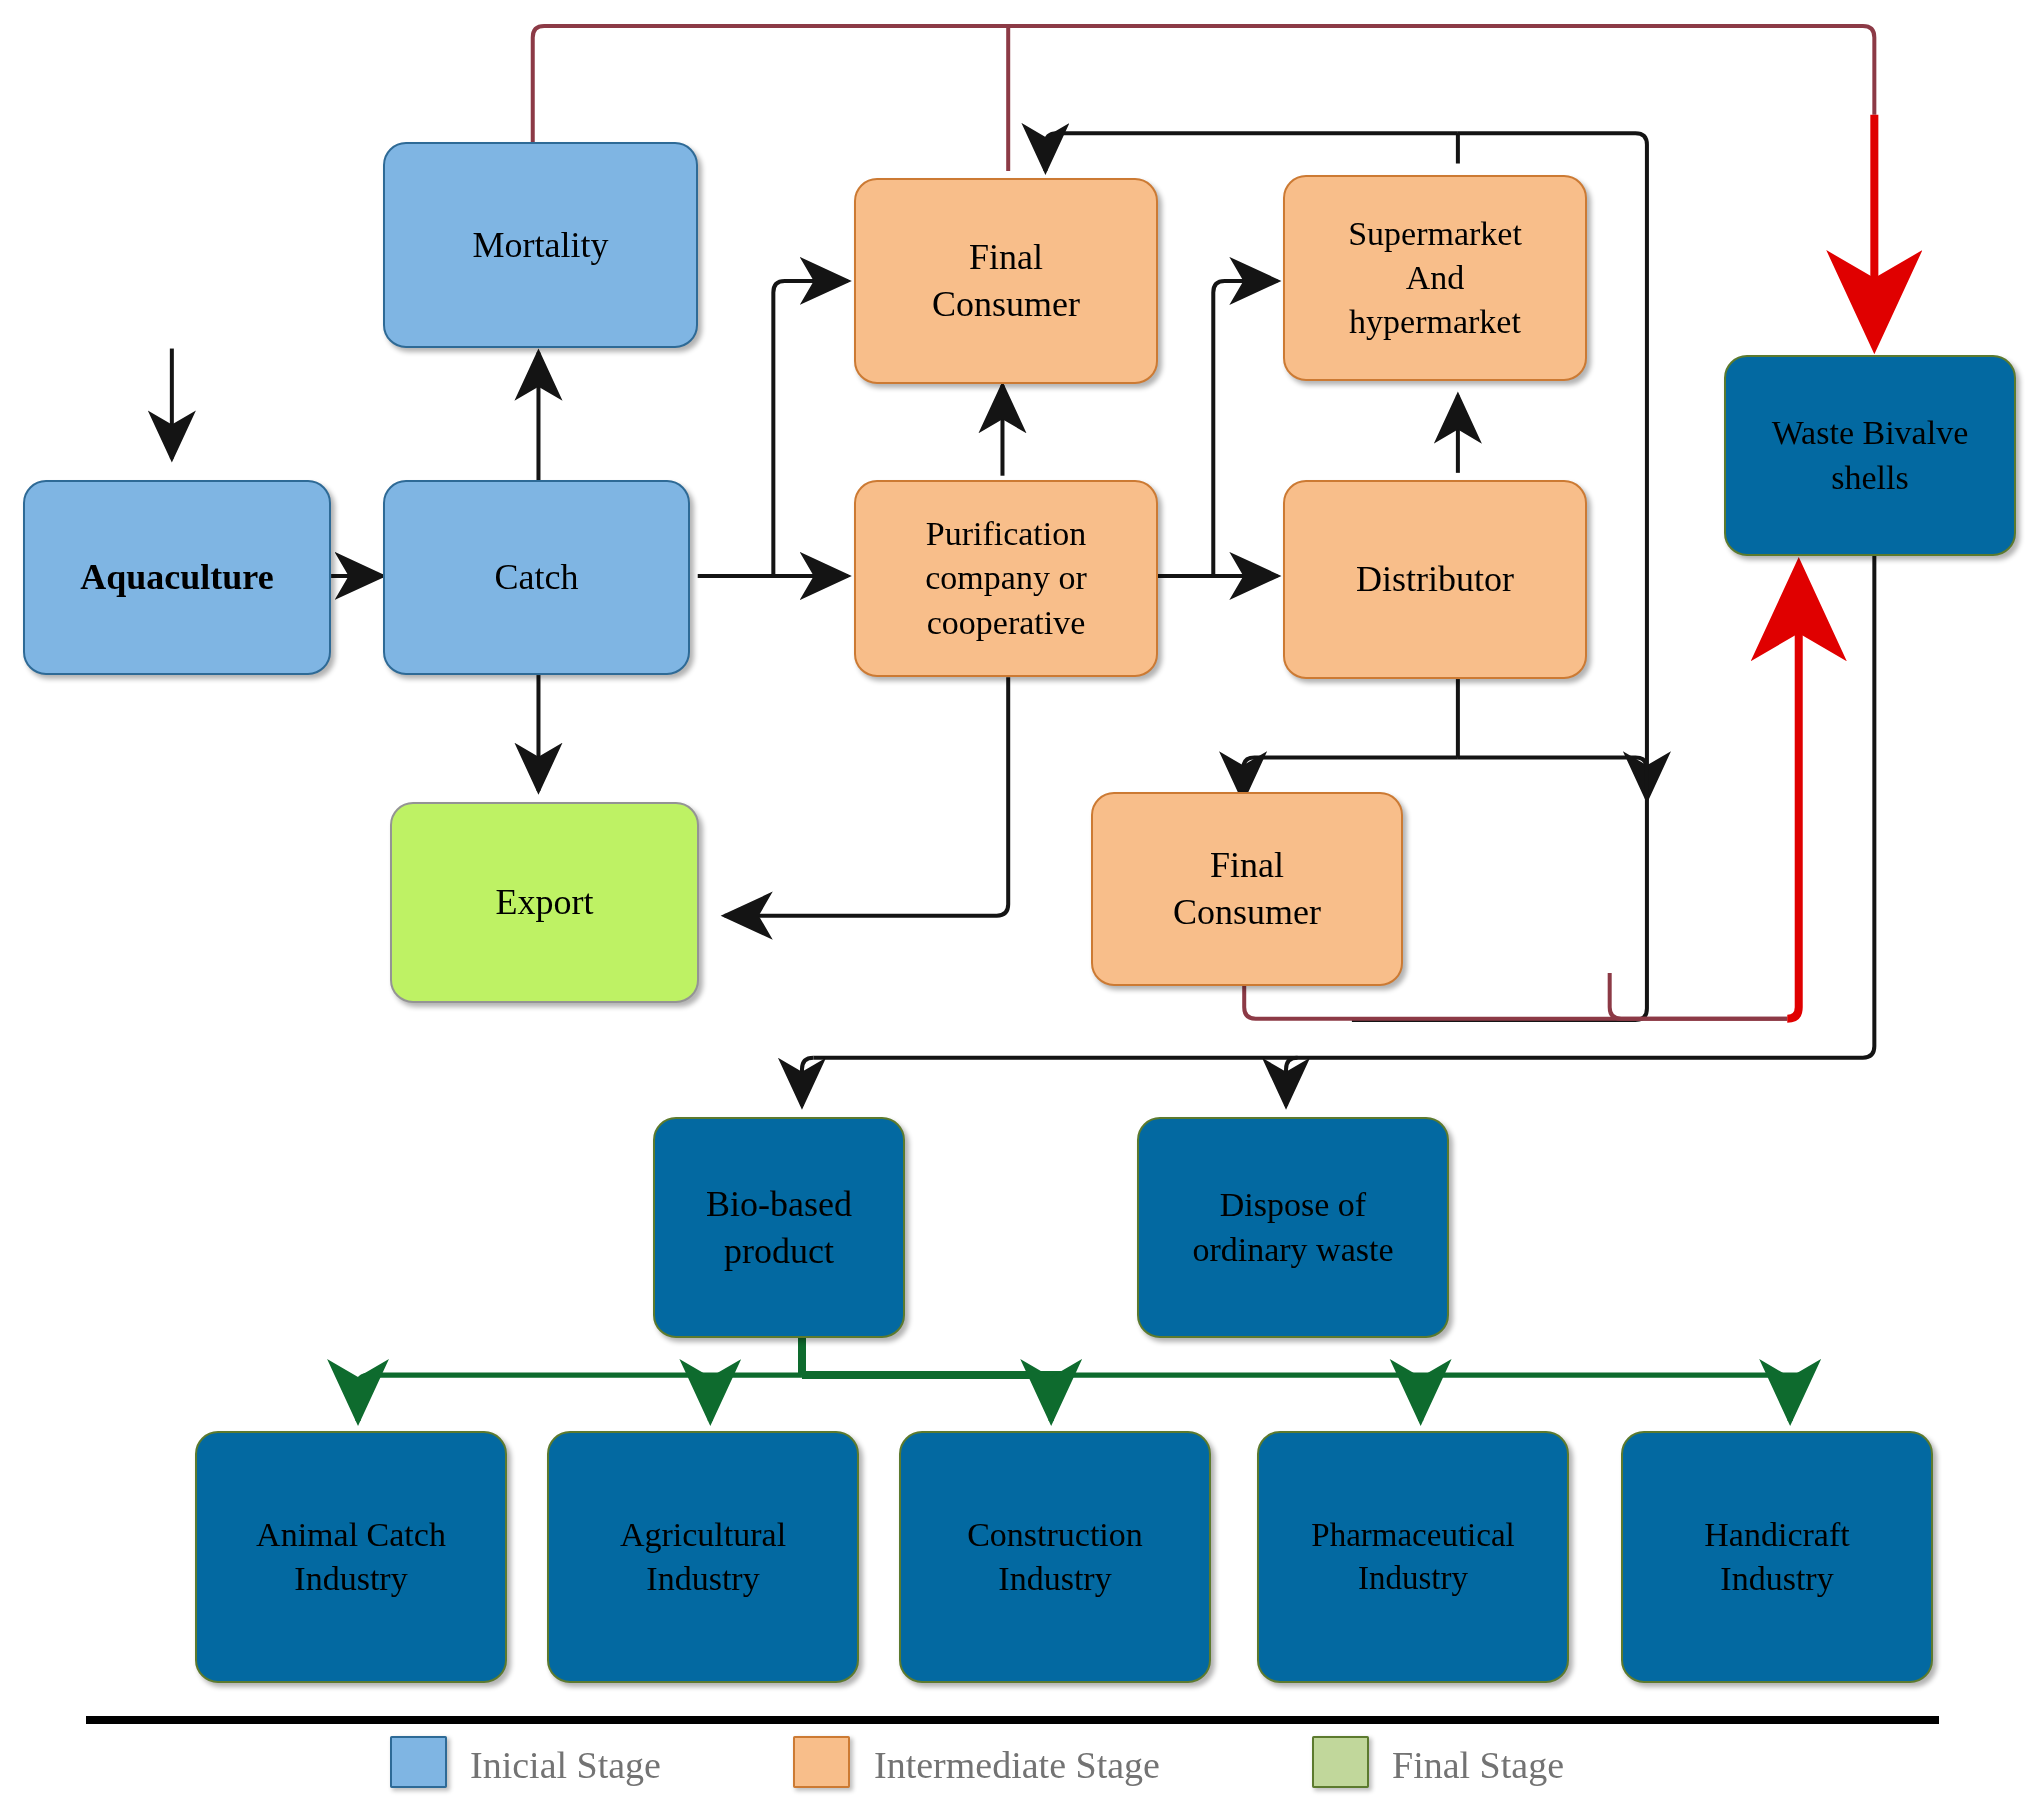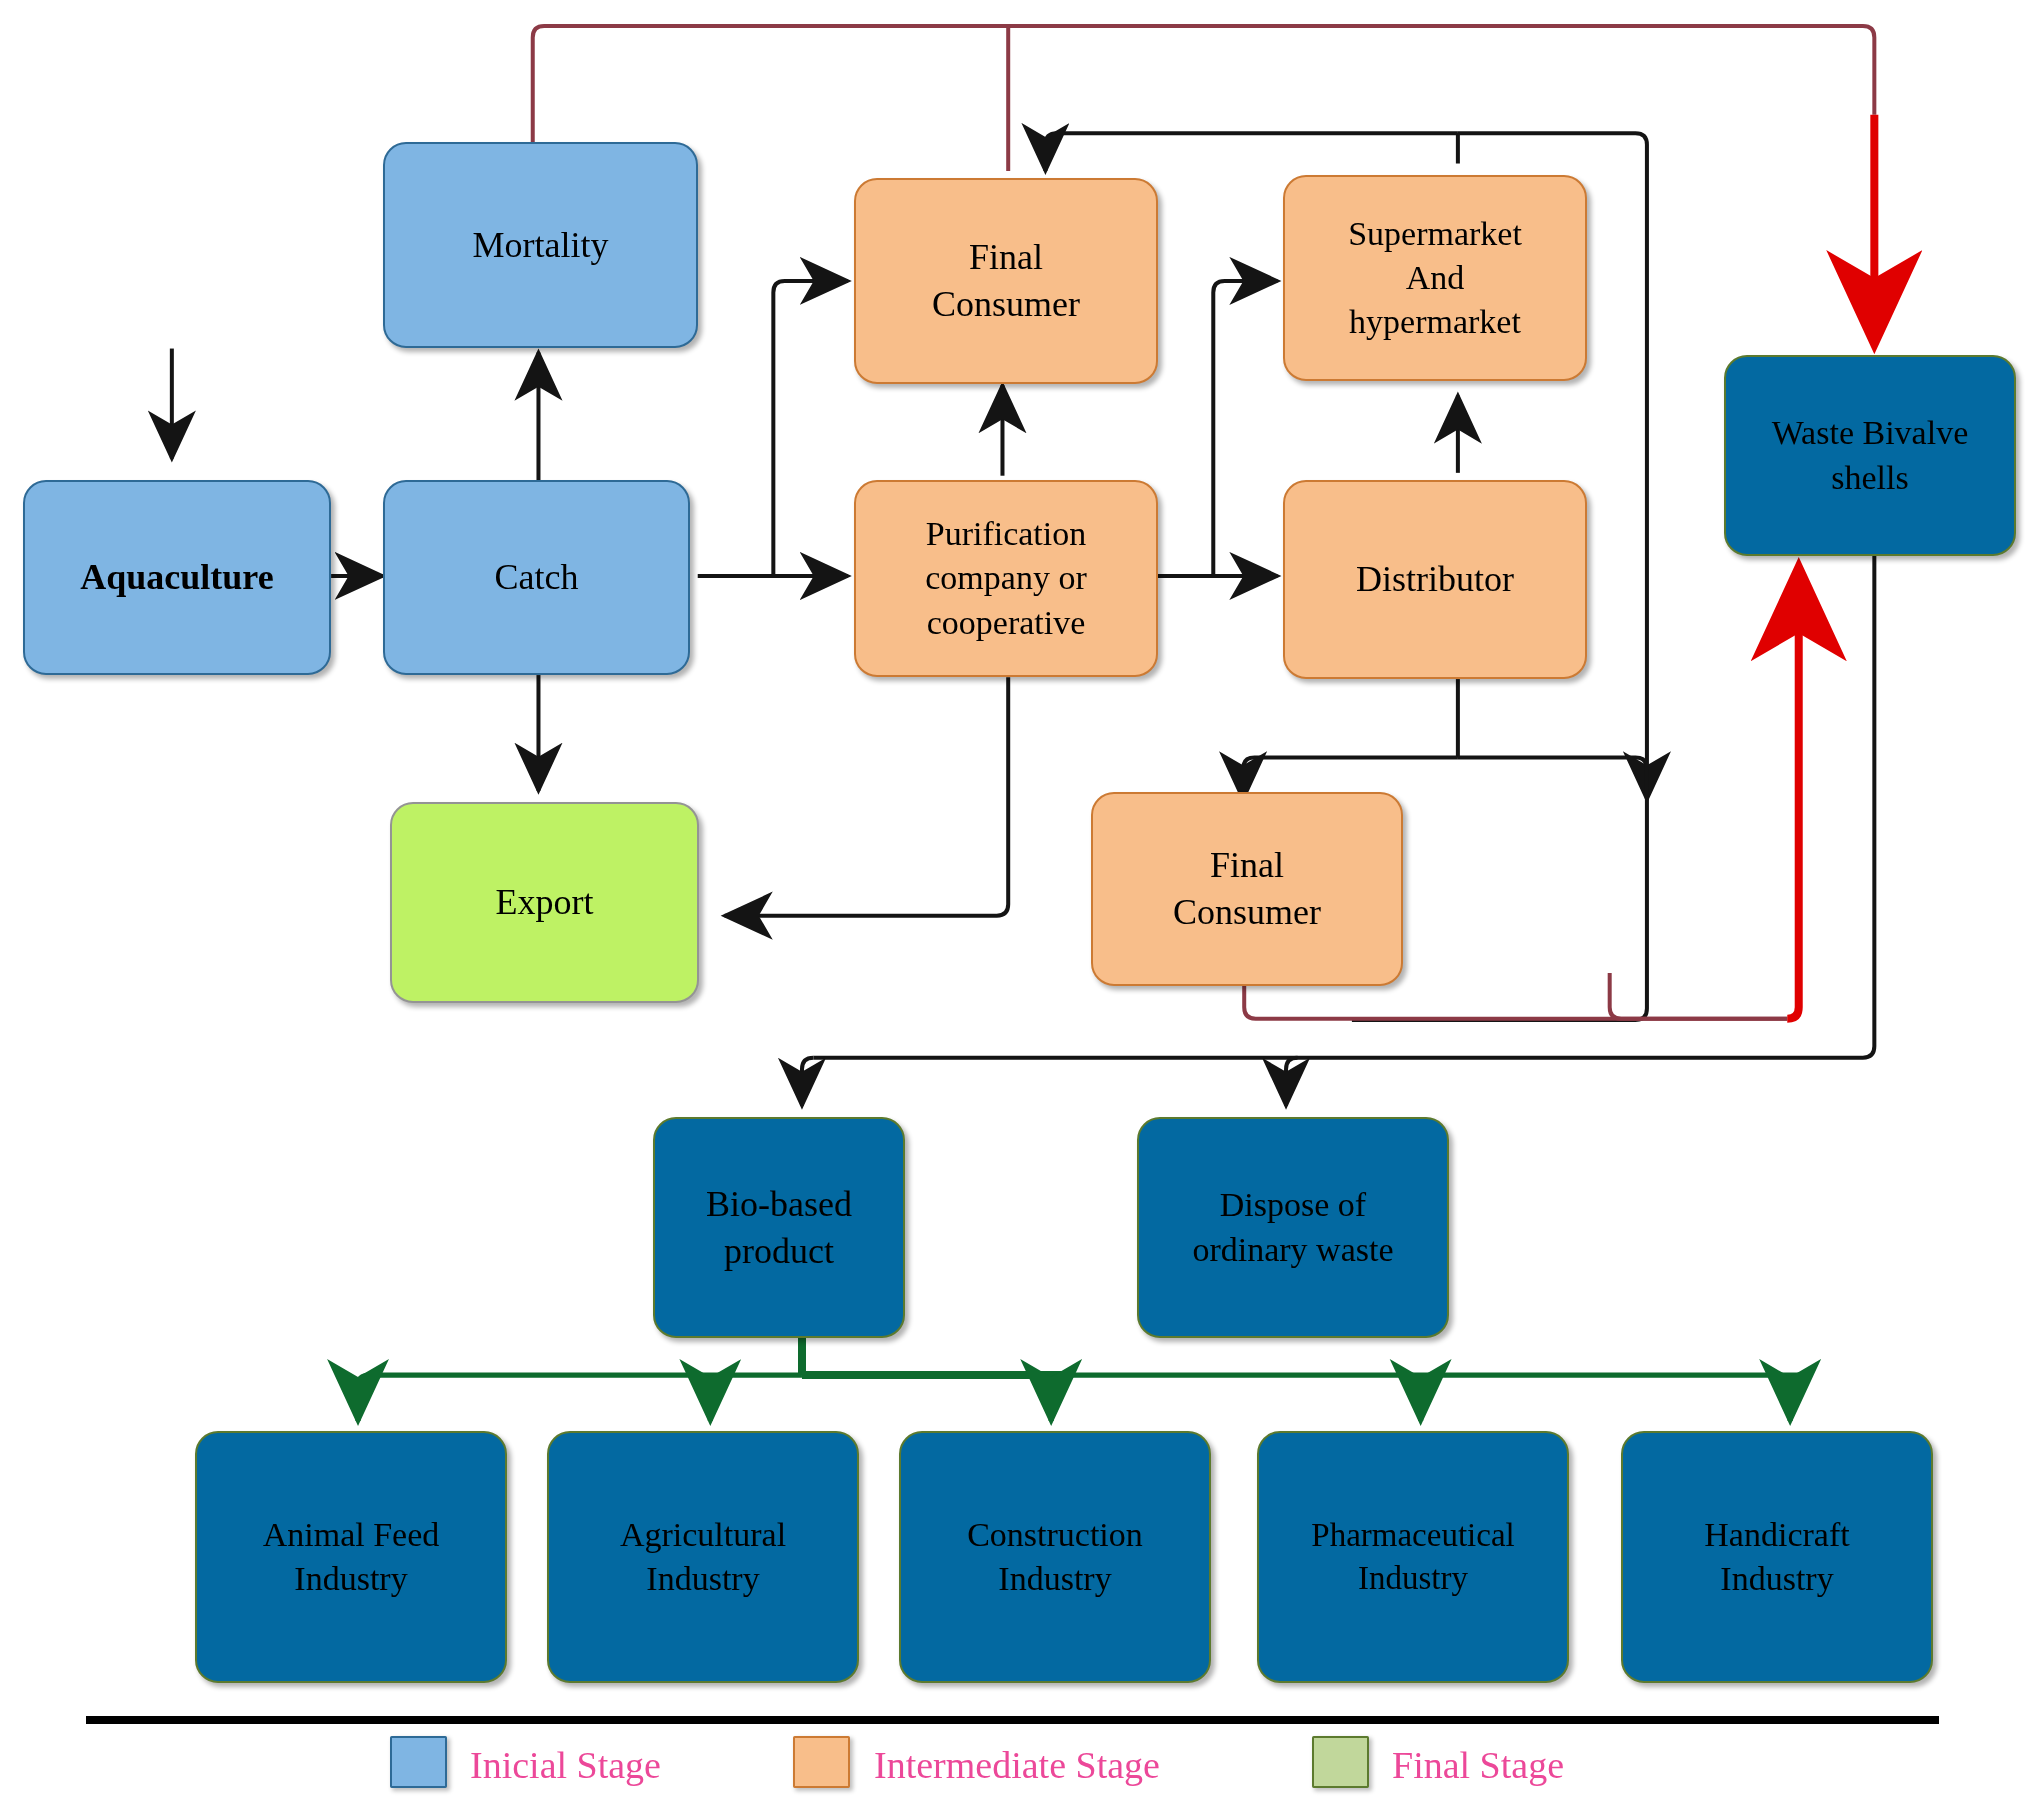--- a/index.html
+++ b/index.html
@@ -19,21 +19,21 @@
     white-space:pre-line;
     padding:2.3px 5.7px;
   }
   .blue   { background:#7FB5E3; border:2.9px solid #2E6A96; }
   .orange { background:#F8BE8A; border:2.9px solid #CC7A33; }
   .green  { background:#0369a1; border:2.9px solid #5C7A2E; }
   .gray   { background:#bef264; border:2.9px solid #949494; }
   .legend-bar{position:absolute;background:#000;z-index:6;}
   .legend-swatch{position:absolute;border-radius:1.7px;box-sizing:border-box;z-index:6;
       box-shadow:2.3px 2.9px 4px rgba(0,0,0,0.25);}
-  .legend-label{position:absolute;z-index:6;color:#ec4899;white-space:nowrap;
+  .legend-label{position:absolute;z-index:6;color:#737373;white-space:nowrap;
       font-family:"Liberation Serif", serif;}
 </style>
 </head>
 <body>
 
 <div id="canvas">
 
   <svg id="wires" viewBox="0 0 3535 3171">
     <defs>
       <marker id="ah-black" markerWidth="16" markerHeight="16" refX="12" refY="6" orient="auto" markerUnits="strokeWidth">
@@ -133,21 +133,21 @@
 
   <div class="node green" style="left:1724px;top:355px;  width:292px; height:201px; font-size:34px;">Waste Bivalve
 shells</div>
 
   <div class="node green" style="left:653px;top:1117px; width:252px; height:221px; font-size:36px;">Bio-based
 product</div>
 
   <div class="node green" style="left:1137px;top:1117px; width:312px; height:221px; font-size:34px;">Dispose of
 ordinary waste</div>
 
-  <div class="node green" style="left:195px; top:1431px; width:312px; height:252px; font-size:34px;">Animal Feed
+  <div class="node green" style="left:195px; top:1431px; width:312px; height:252px; font-size:34px;">Animal Catch
 Industry</div>
 
   <div class="node green" style="left:547px; top:1431px; width:312px; height:252px; font-size:34px;">Agricultural
 Industry</div>
 
   <div class="node green" style="left:899px;top:1431px; width:312px; height:252px; font-size:34px;">Construction
 Industry</div>
 
   <div class="node green" style="left:1257px;top:1431px; width:312px; height:252px; font-size:33px;">Pharmaceutical
 Industry</div>

